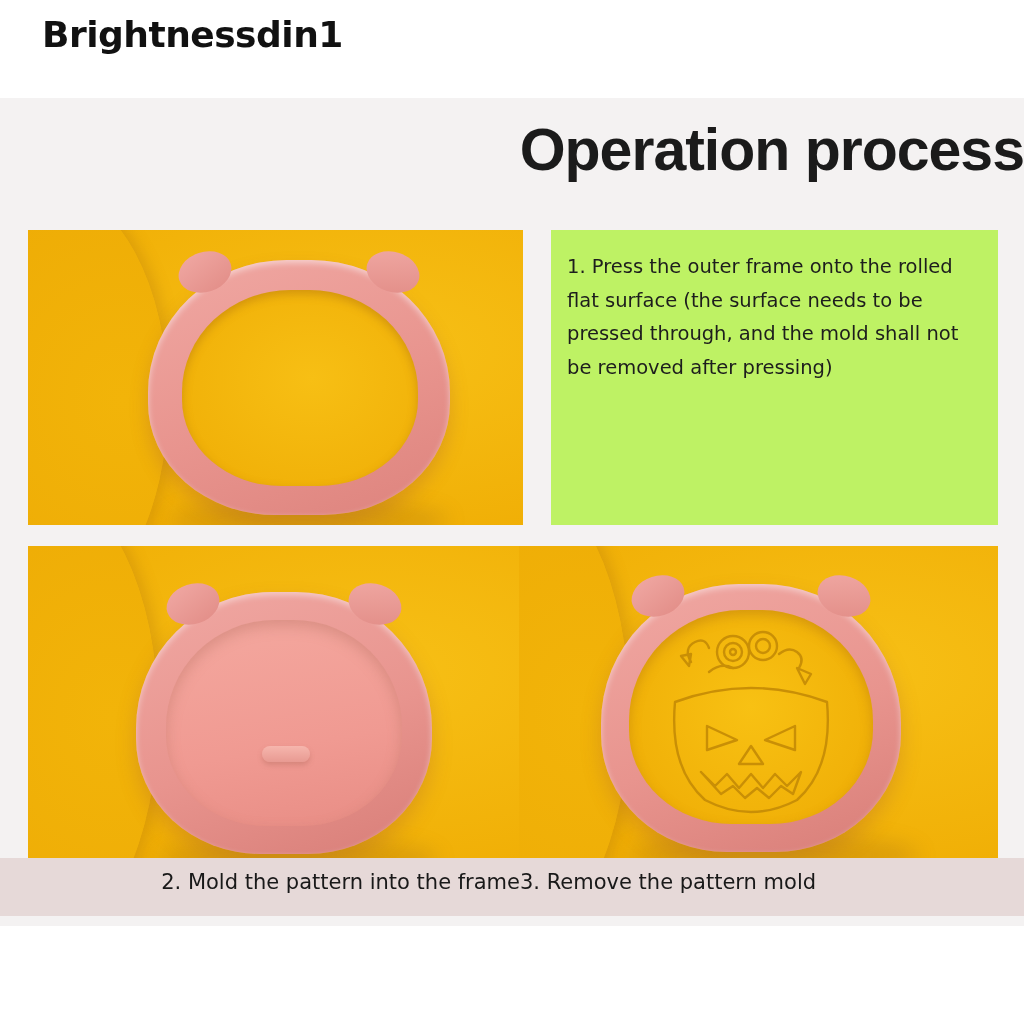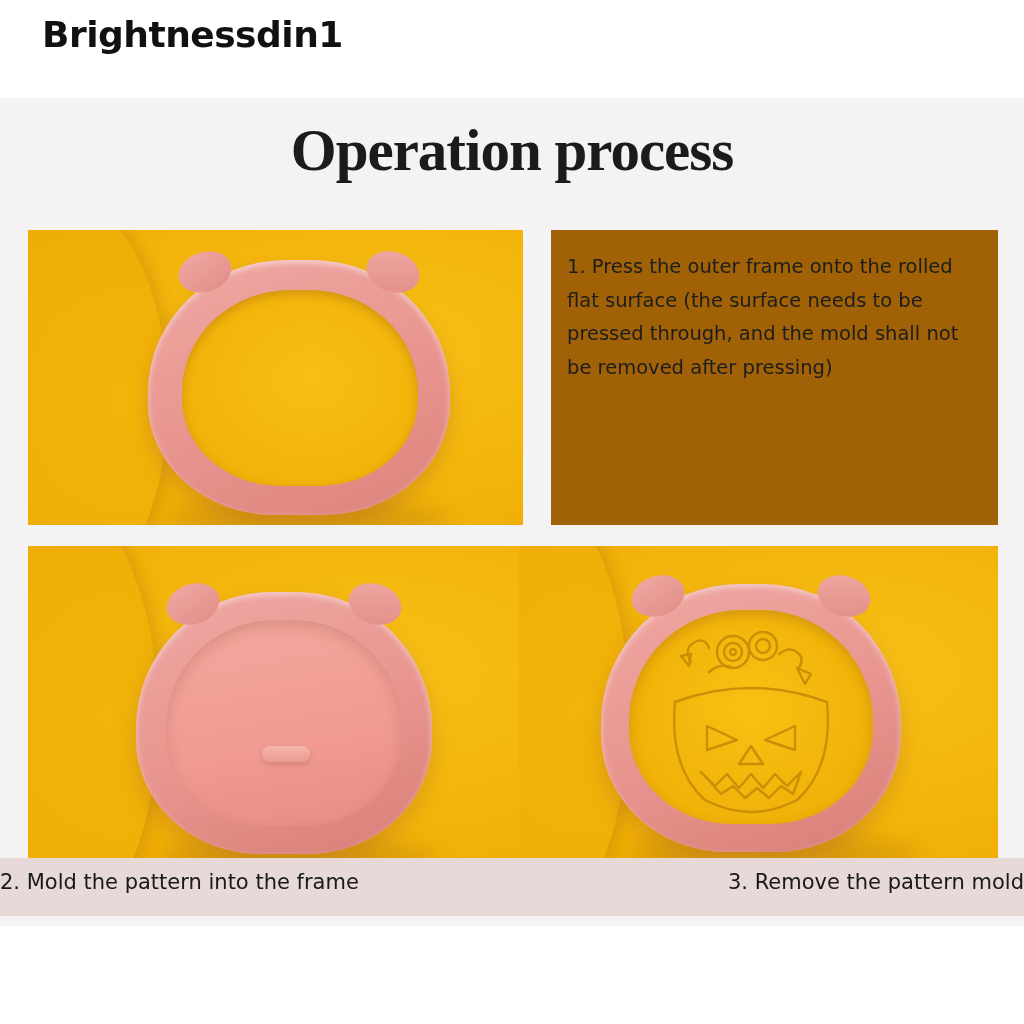--- a/index.html
+++ b/index.html
@@ -35,36 +35,36 @@
     width: 1024px;
     height: 828px;
     background: #f4f2f2;
   }
 
   .title {
     position: absolute;
     left: 0;
     top: 18px;
     width: 1024px;
-    text-align: center;
+    text-align: right;
     font-size: 59px;
     font-weight: bold;
     color: #1b1b1b;
-    font-family: Liberation Serif, serif;
+    font-family: Liberation Sans, sans-serif;
     letter-spacing: -1px;
   }
 
   
   .cell {
     position: absolute;
     overflow: hidden;
   }
   .cell-1 { left: 28px;  top: 132px; width: 495px; height: 295px; }
   .note   { left: 551px; top: 132px; width: 447px; height: 295px;
-            background: #a16207; }
+            background: #bef264; }
   .cell-2 { left: 28px;  top: 448px; width: 495px; height: 312px; }
   .cell-3 { left: 519px; top: 448px; width: 479px; height: 312px; }
 
   
   .note-text {
     position: absolute;
     left: 16px;
     top: 20px;
     width: 418px;
     font-size: 19.5px;
@@ -83,22 +83,22 @@
     background: #e6d9d8;
   }
   .caption {
     position: absolute;
     top: 12px;
     font-size: 21px;
     color: #191919;
     font-family: "DejaVu Sans", sans-serif;
     white-space: nowrap;
   }
-  .caption-2 { left: 0;   width: 520px; text-align: left; }
-  .caption-3 { left: 520px; width: 504px; text-align: right; }
+  .caption-2 { left: 0;   width: 520px; text-align: right; }
+  .caption-3 { left: 520px; width: 504px; text-align: left; }
 
   
   .photo {
     position: absolute;
     inset: 0;
     background: #f5b80c;
   }
   .photo.yellow-a { background:
       radial-gradient(ellipse 120% 100% at 70% 40%, #f7c016 0%, #f0ae05 70%, #e7a403 100%); }
   .wood {

